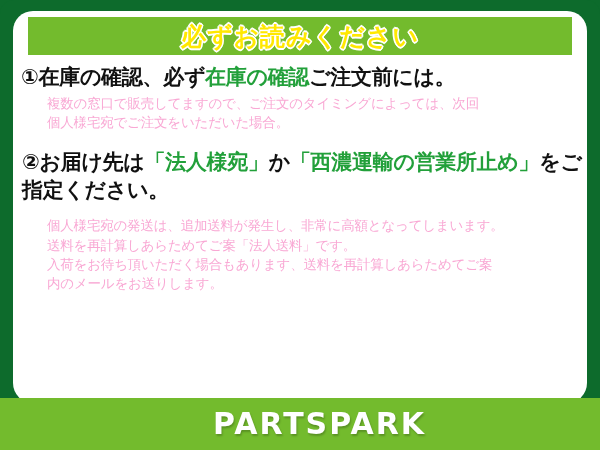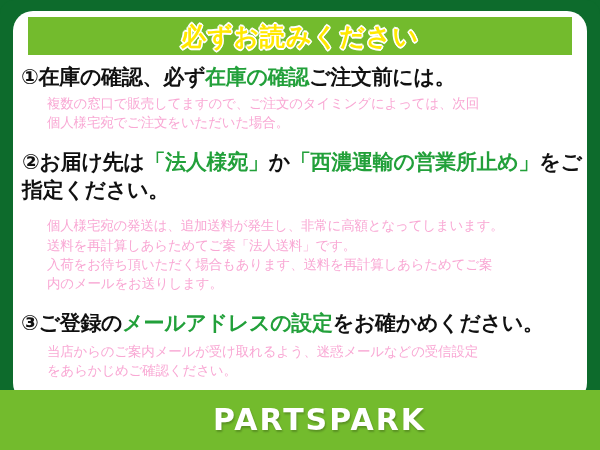--- a/index.html
+++ b/index.html
@@ -110,21 +110,21 @@
 
   #section-3 { margin-top:17px; }
   #section-3 .sec-body { margin-top:4px; }
 
   
   #footer-band {
     position:absolute;
     left:0;
     bottom:0;
     width:600px;
-    height:60px;
+    height:52px;
     background:#73bb2d;
     display:flex;
     align-items:center;
     justify-content:center;
     padding-left:39px;
   }
 
   #footer-logo {
     color:#ffffff;
     font-size:30px;
@@ -162,29 +162,20 @@
         <span>②</span><span>お届け先は</span><span class="hl">「法人様宛」</span><span>か</span><span class="hl">「西濃運輸の営業所止め」</span><span>をご指定ください。</span>
       </div>
       <div class="sec-body">
         <div>個人様宅宛の発送は、追加送料が発生し、非常に高額となってしまいます。</div>
         <div>送料を再計算しあらためてご案「法人送料」です。</div>
         <div>入荷をお待ち頂いただく場合もあります、送料を再計算しあらためてご案</div>
         <div>内のメールをお送りします。</div>
       </div>
     </div>
 
-    <div class="section" id="section-3">
-      <div class="sec-heading">
-        <span>③</span><span>ご登録の</span><span class="hl">メールアドレスの設定</span><span>をお確かめください。</span>
-      </div>
-      <div class="sec-body">
-        <div>当店からのご案内メールが受け取れるよう、迷惑メールなどの受信設定</div>
-        <div>をあらかじめご確認ください。</div>
-      </div>
-    </div>
 
   </div>
 
   <div id="footer-band">
     <div id="footer-logo">PARTSPARK</div>
   </div>
 
 </div>
 
 </body></html>

